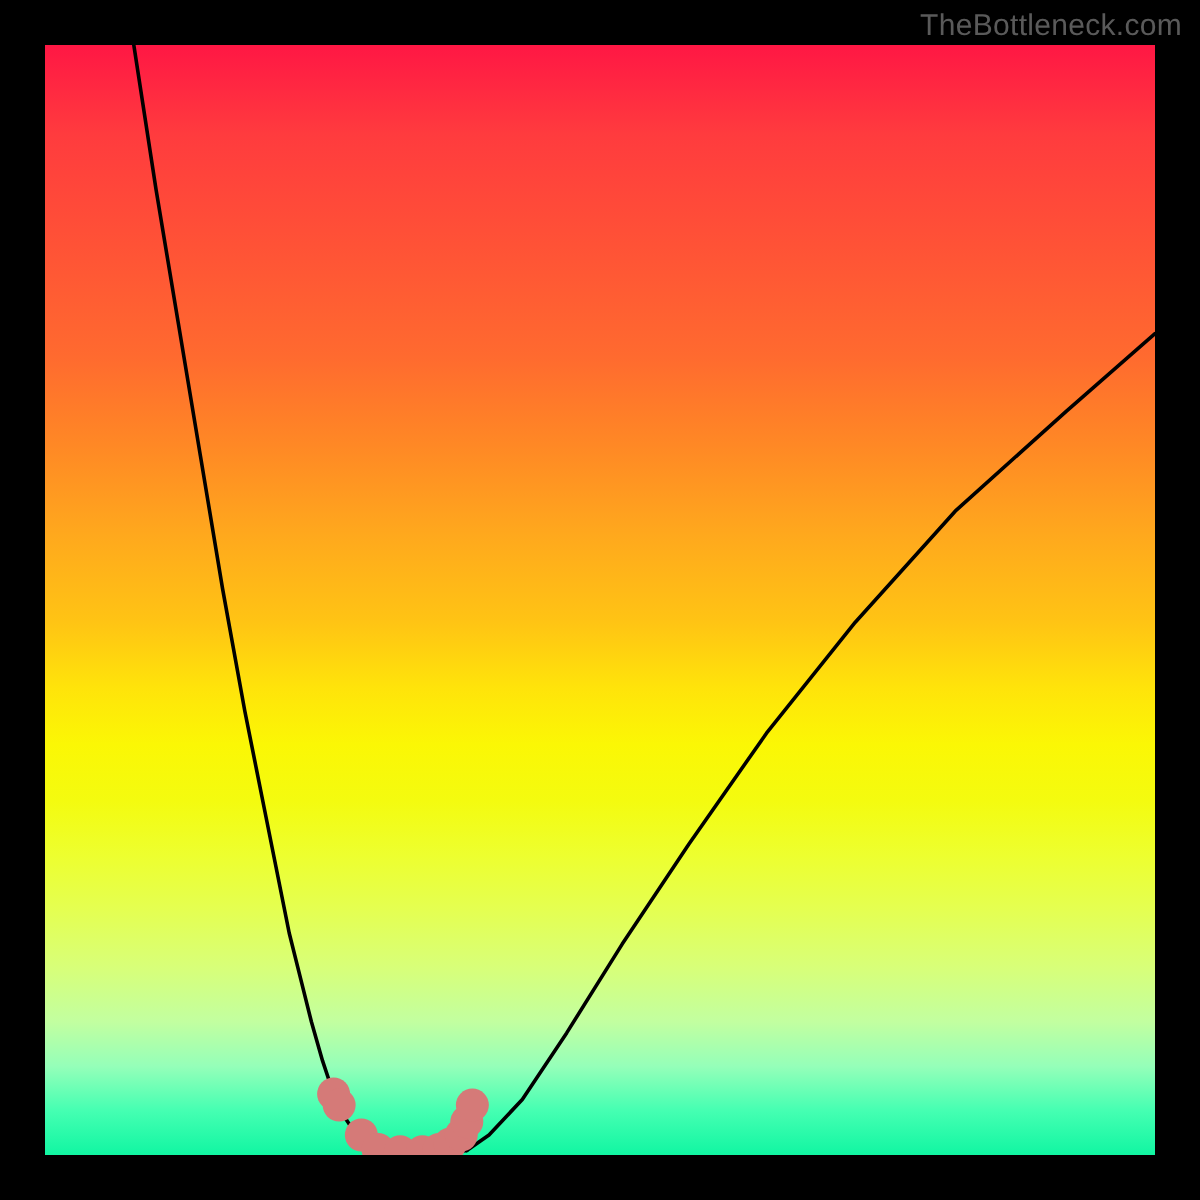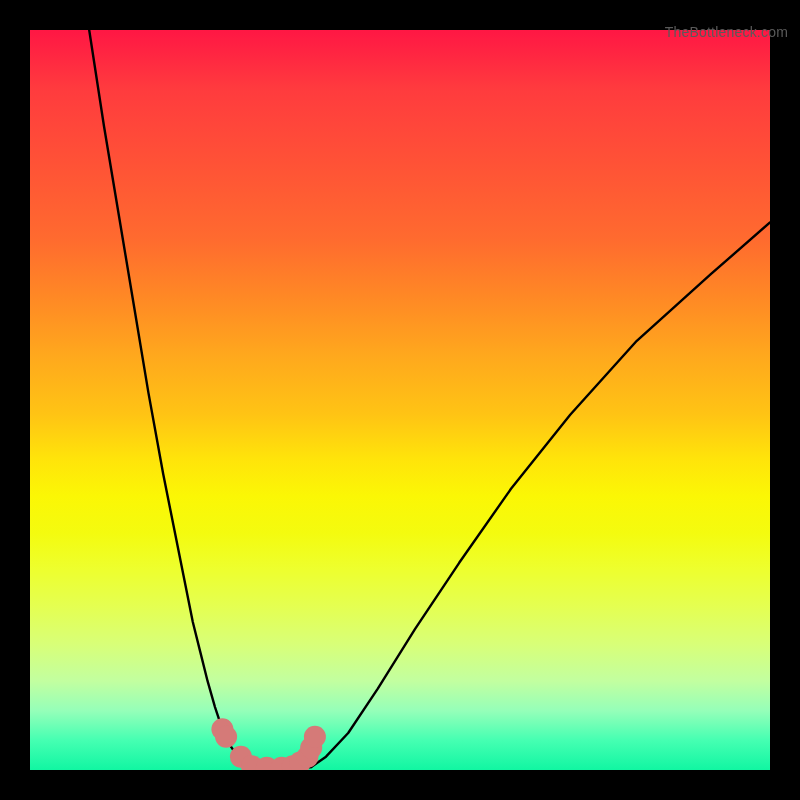--- a/index.html
+++ b/index.html
@@ -42,24 +42,24 @@
       #e4ff52 78%,
       #d8ff78 83%,
       #c2ffa0 88%,
       #95ffb9 92%,
       #45ffb2 96%,
       #11f6a2 100%
     );
   }
   .watermark {
     position: absolute;
-    top: 24px;
+    top: 6px;
     right: 12px;
     color: #5a5a5a;
-    font-size: 14px;
+    font-size: 20px;
     letter-spacing: 0.2px;
     font-weight: 500;
     user-select: none;
   }
   svg.curves {
     position: absolute;
     left: 0;
     top: 0;
     width: 740px;
     height: 740px;

